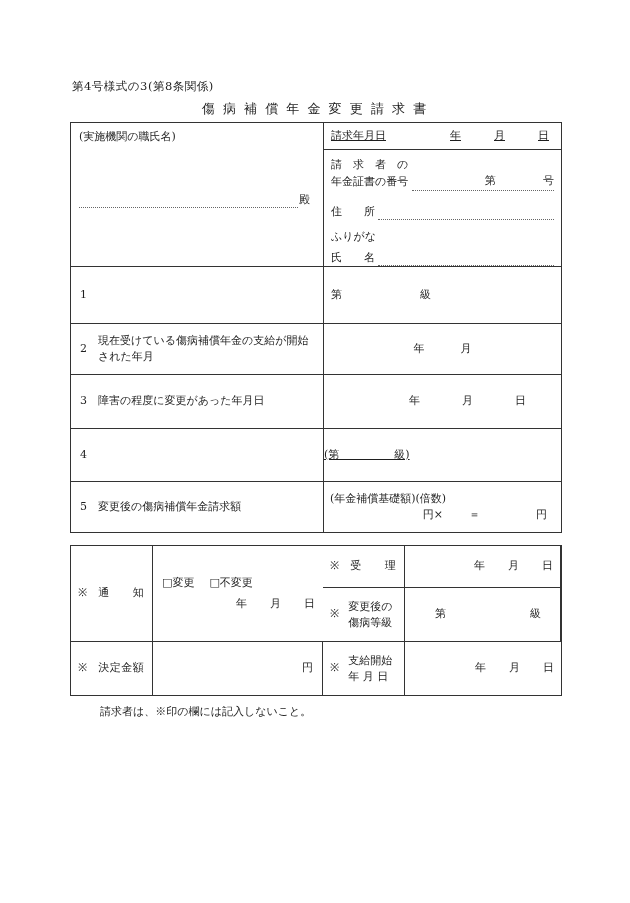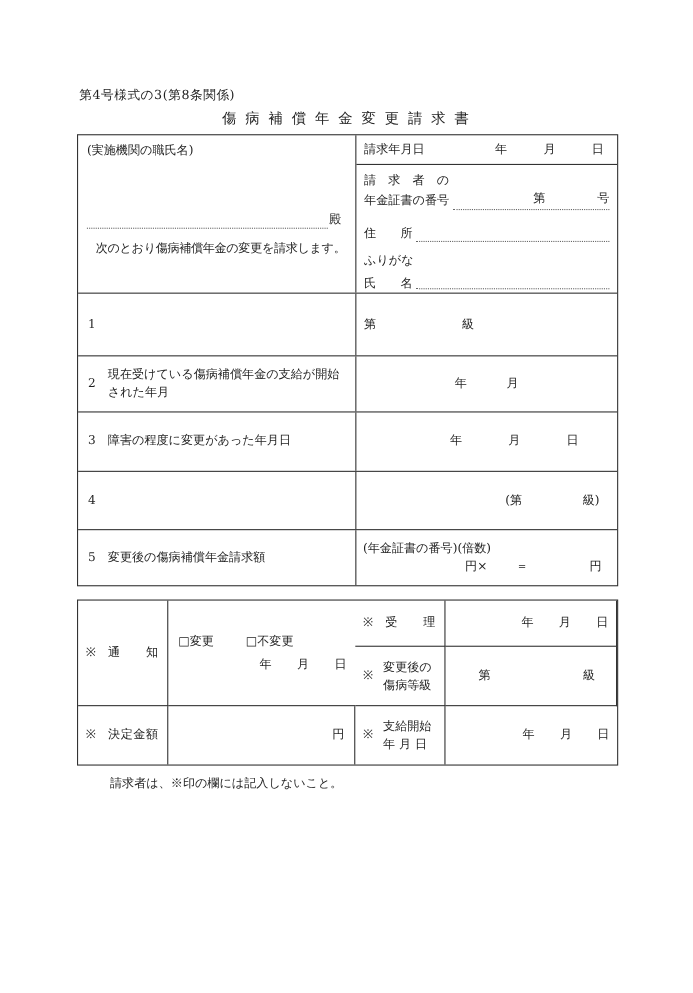--- a/index.html
+++ b/index.html
@@ -21,62 +21,62 @@
   
   .main-table { position:absolute; left:70px; top:122px; width:492px; border:1px solid #333; }
   .mt-header { display:flex; height:143px; }
   .mth-left  { width:253px; border-right:1px solid #333; padding:6px 0; }
   .agency-label { padding-left:8px; }
   .dono-row  { display:flex; align-items:flex-end; margin-top:46px; padding:0 13px 0 8px; }
   .dono-row .dotfill { flex:1; border-bottom:1px dotted #666; height:0.9em; margin-right:1px; }
   .statement { margin-top:10px; padding-left:16px; letter-spacing:-0.3px; white-space:nowrap; }
 
   .mth-right { flex:1; display:flex; flex-direction:column; }
-  .req-row { height:31px; border-bottom:1px solid #333; display:flex; align-items:center; padding:0 6px 0 7px; }
+  .req-row { height:31px; border-bottom:1px solid #333; display:flex; align-items:center; padding:0 6px 0 7px;text-decoration:underline; }
   .req-ymd { margin-left:auto; display:flex; gap:33px; padding-right:6px; }
 
   .claimant { flex:1; padding:6px 7px 0 7px; }
   .cl-line1 { margin-bottom:0;font-family:Liberation Serif, serif; }
   .cl-line2 { display:flex; align-items:flex-end; margin-top:1px; }
   .cert-dots { flex:1; display:flex; align-items:flex-end; border-bottom:1px dotted #666; margin-left:4px; }
   .cert-dots .sp1 { flex:1.15; } .cert-dots .sp2 { flex:0.75; }
   .addr-line { display:flex; align-items:flex-end; margin-top:13px; }
   .addr-line .dotfill, .name-line .dotfill { flex:1; border-bottom:1px dotted #666; height:0.9em; margin-left:3px; }
   .furigana { margin-top:9px; }
-  .name-line { display:flex; align-items:center; margin-top:4px; }
+  .name-line { display:flex; align-items:flex-end; margin-top:4px; }
 
   .mt-row { display:flex; border-top:1px solid #333; }
   .r1{height:57px;} .r2{height:51px;} .r3{height:54px;} .r4{height:53px;} .r5{height:51px;}
   .mt-label { width:253px; border-right:1px solid #333; display:flex; align-items:center; padding:0 10px 0 9px; }
   .item-no { flex:none; width:12px; }
   .item-text { margin-left:6px; }
   .mt-value { flex:1; display:flex; align-items:center; }
   .v1 { padding-left:7px; } .v1 .kyu { margin-left:78px; }
   .v2 { justify-content:center; gap:36px; }
   .v3 { justify-content:center; gap:42px; padding-left:50px; }
-  .v4 { justify-content:flex-end; padding-right:16px; }
+  .v4 { justify-content:flex-start; padding-right:16px;text-decoration:underline; }
   .v5 { flex-direction:column; align-items:stretch; justify-content:center; padding:2px 0; }
   .v5-line1 { padding-left:6px; }
   .v5-line2 { display:flex; justify-content:flex-end; align-items:baseline; padding-right:14px; }
   .v5-line2 .eq { margin-left:26px; } .v5-line2 .yen { margin-left:56px; }
 
   
   .office-table { position:absolute; left:70px; top:545px; width:492px; border:1px solid #333;
                   display:grid; grid-template-columns:82px 170px 82px 156px; grid-template-rows:42px 54px 53px; }
   .oc { display:flex; align-items:center; }
   .b-r { border-right:1px solid #333; } .b-b { border-bottom:1px solid #333; }
   .mark-cell { padding:0 5px 0 7px; }
   .mark-label { margin-left:11px; letter-spacing:0.5px; }
   .two-line { margin-left:9px; line-height:1.45; }
   .span2 { grid-row:1 / 3; }
   .ymd-right { justify-content:flex-end; gap:23px; padding-right:7px; }
   .grade-val { padding-left:30px; } .grade-val .kyu { margin-left:84px; }
   .amount-val { justify-content:flex-end; padding-right:9px; }
   .notice-val { flex-direction:column; align-items:stretch; justify-content:center; gap:5px; }
-  .notice-cbs { display:flex; gap:29px; padding-left:9px; }
+  .notice-cbs { display:flex; gap:15px; padding-left:9px; }
   .notice-ymd { display:flex; justify-content:flex-end; gap:23px; padding-right:8px; }
 
   
   .notes { position:absolute; left:74px; top:703px; }
   .notes-body { margin-left:26px; margin-top:1px; }
 </style>
 </head>
 <body>
 
 <div class="page">
@@ -86,21 +86,20 @@
 
   <div class="main-table">
 
     <div class="mt-header">
       <div class="mth-left">
         <div class="agency-label">(実施機関の職氏名)</div>
         <div class="dono-row">
           <span class="dotfill"></span>
           <span>殿</span>
         </div>
-        <div class="statement">次のとおり傷病補償年金の変更を請求します。</div>
       </div>
 
       <div class="mth-right">
         <div class="req-row">
           <span>請求年月日</span>
           <span class="req-ymd">
             <span>年</span>
             <span>月</span>
             <span>日</span>
           </span>
@@ -170,21 +169,21 @@
         <span>(第　　　　　級)</span>
       </div>
     </div>
 
     <div class="mt-row r5">
       <div class="mt-label">
         <span class="item-no">5</span>
         <span class="item-text">変更後の傷病補償年金請求額</span>
       </div>
       <div class="mt-value v5">
-        <div class="v5-line1">(年金証書の番号)(倍数)</div>
+        <div class="v5-line1">(年金補償基礎額)(倍数)</div>
         <div class="v5-line2">
           <span>円×</span>
           <span class="eq">＝</span>
           <span class="yen">円</span>
         </div>
       </div>
     </div>
   </div>
 
   <div class="office-table">

